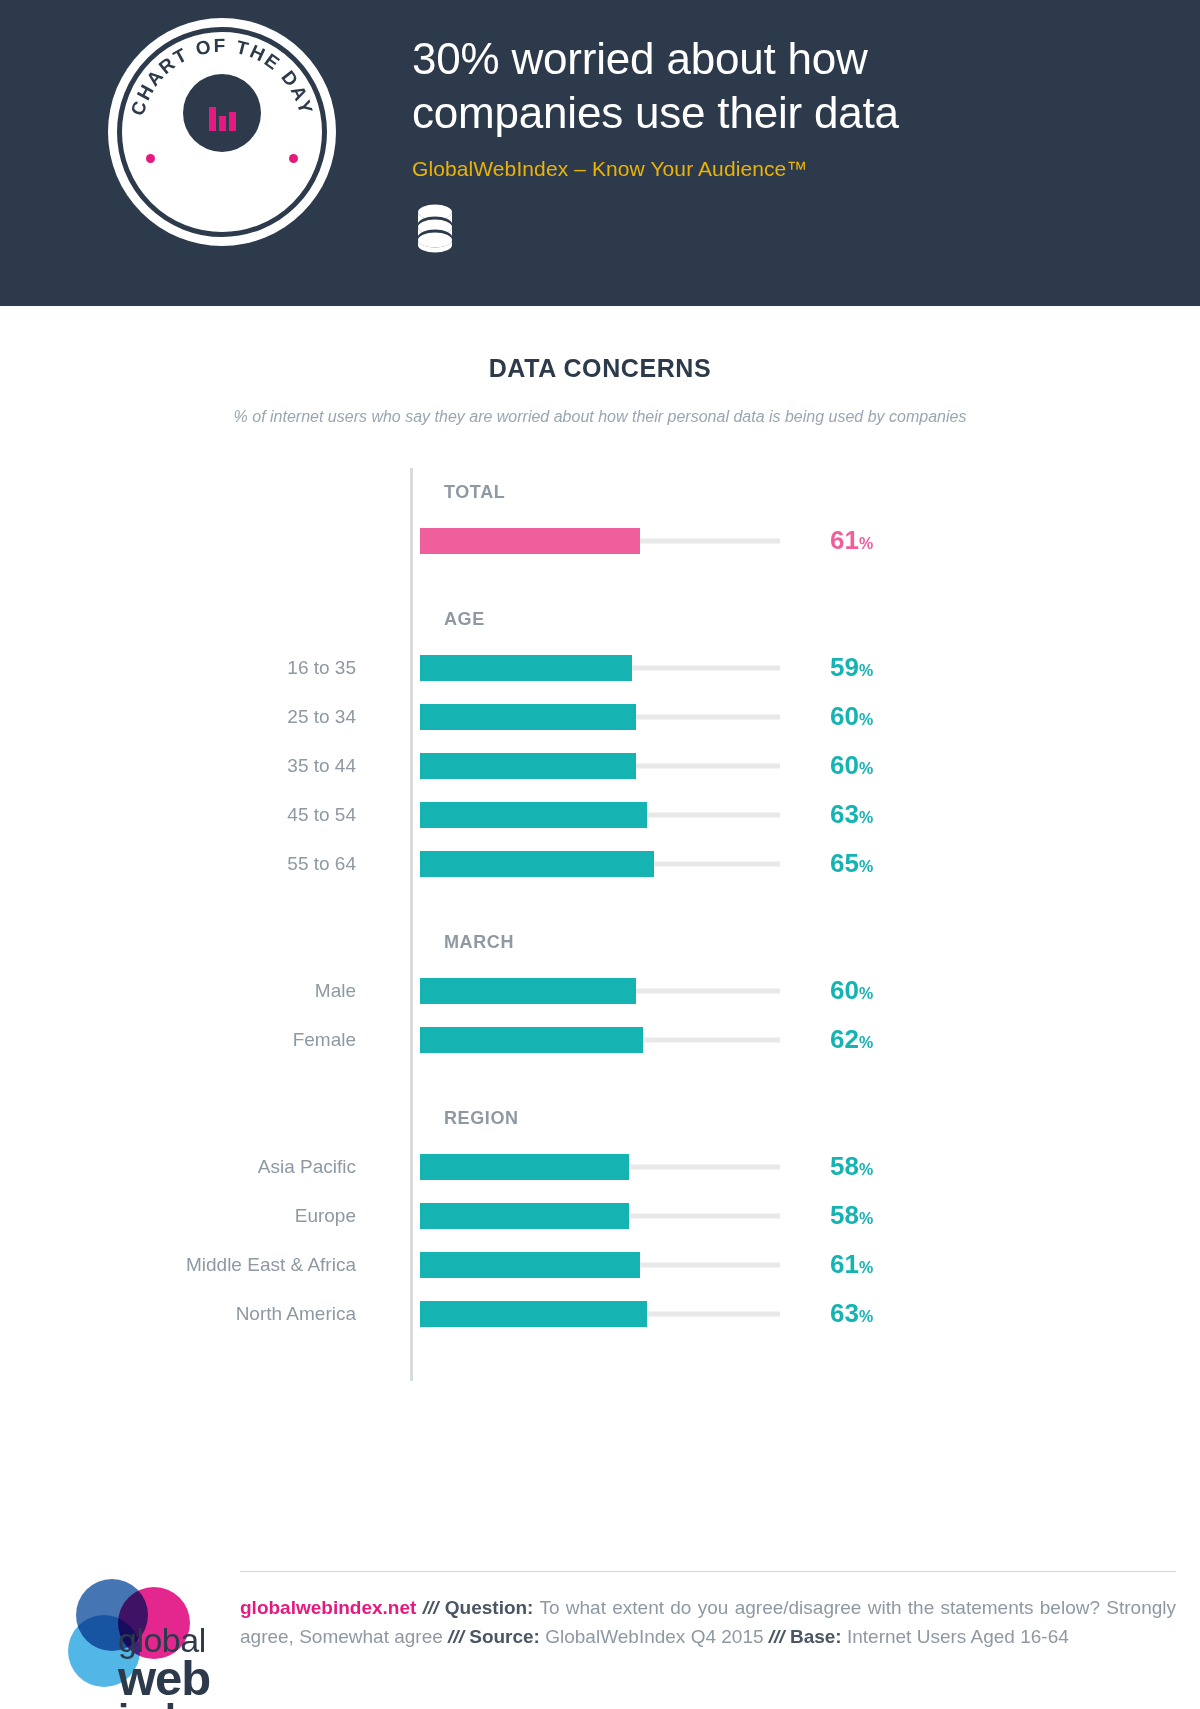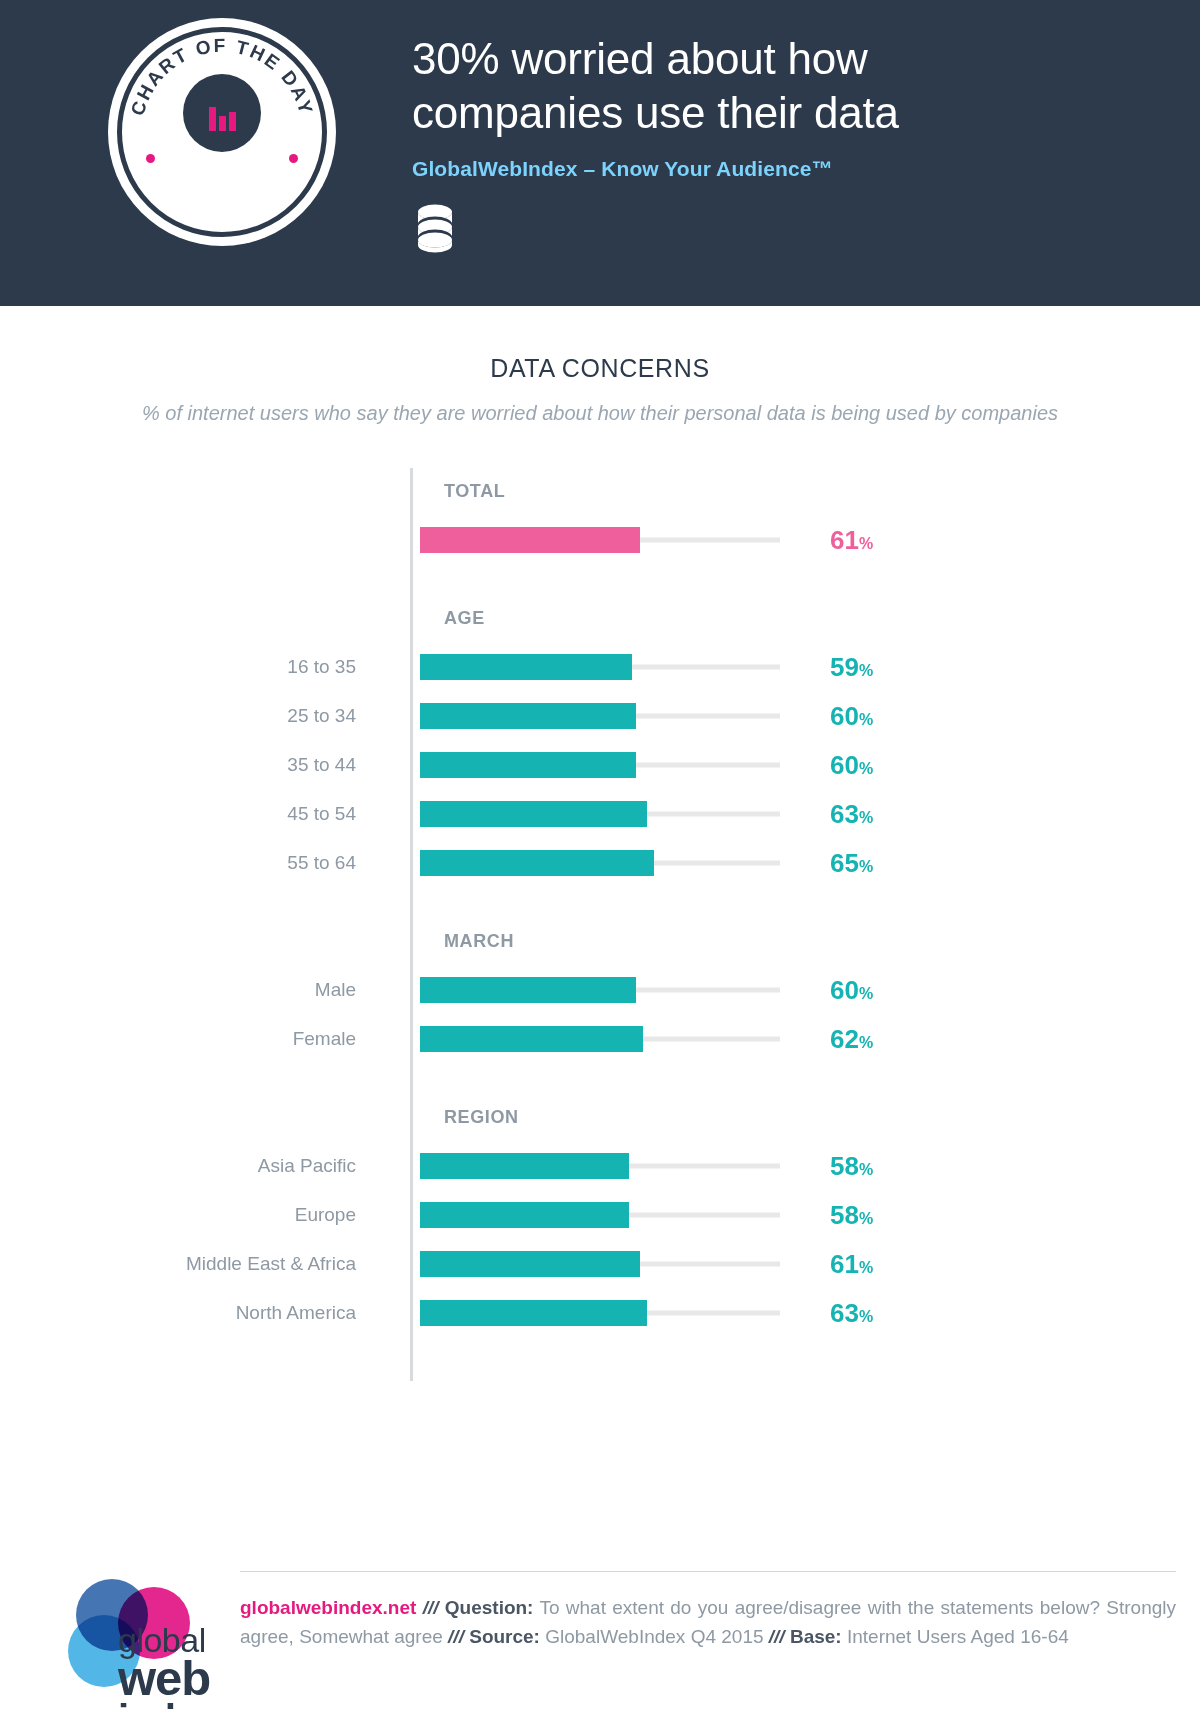--- a/index.html
+++ b/index.html
@@ -79,42 +79,42 @@
   .head-text { margin-left: 412px; padding-top: 32px; }
   .head-title {
     color: #ffffff;
     font-size: 44px;
     font-weight: 300;
     line-height: 1.22;
     letter-spacing: -0.2px;
     max-width: 560px;
   }
   .head-sub {
-    color: #7dd3fc;
+    color: #eab308;
     font-size: 21px;
-    font-weight: 700;
+    font-weight: 400;
     margin-top: 18px;
     letter-spacing: .1px;
   }
   .db-icon { margin-top: 22px; }
 
   
   .chart-head { text-align: center; padding-top: 48px; }
   .chart-title {
     font-size: 25px;
-    font-weight: normal;
+    font-weight: bold;
     color: #2c3a4b;
     letter-spacing: .6px;
   }
   .chart-sub {
-    font-size: 20px;
+    font-size: 16px;
     font-style: italic;
     color: #9aa6b2;
     line-height: 1.44;
-    margin-top: 16px;
+    margin-top: 22px;
   }
 
   
   .chart {
     position: relative;
     margin-top: 40px;
     padding-left: 0;
   }
   .axis-line {
     position: absolute;

